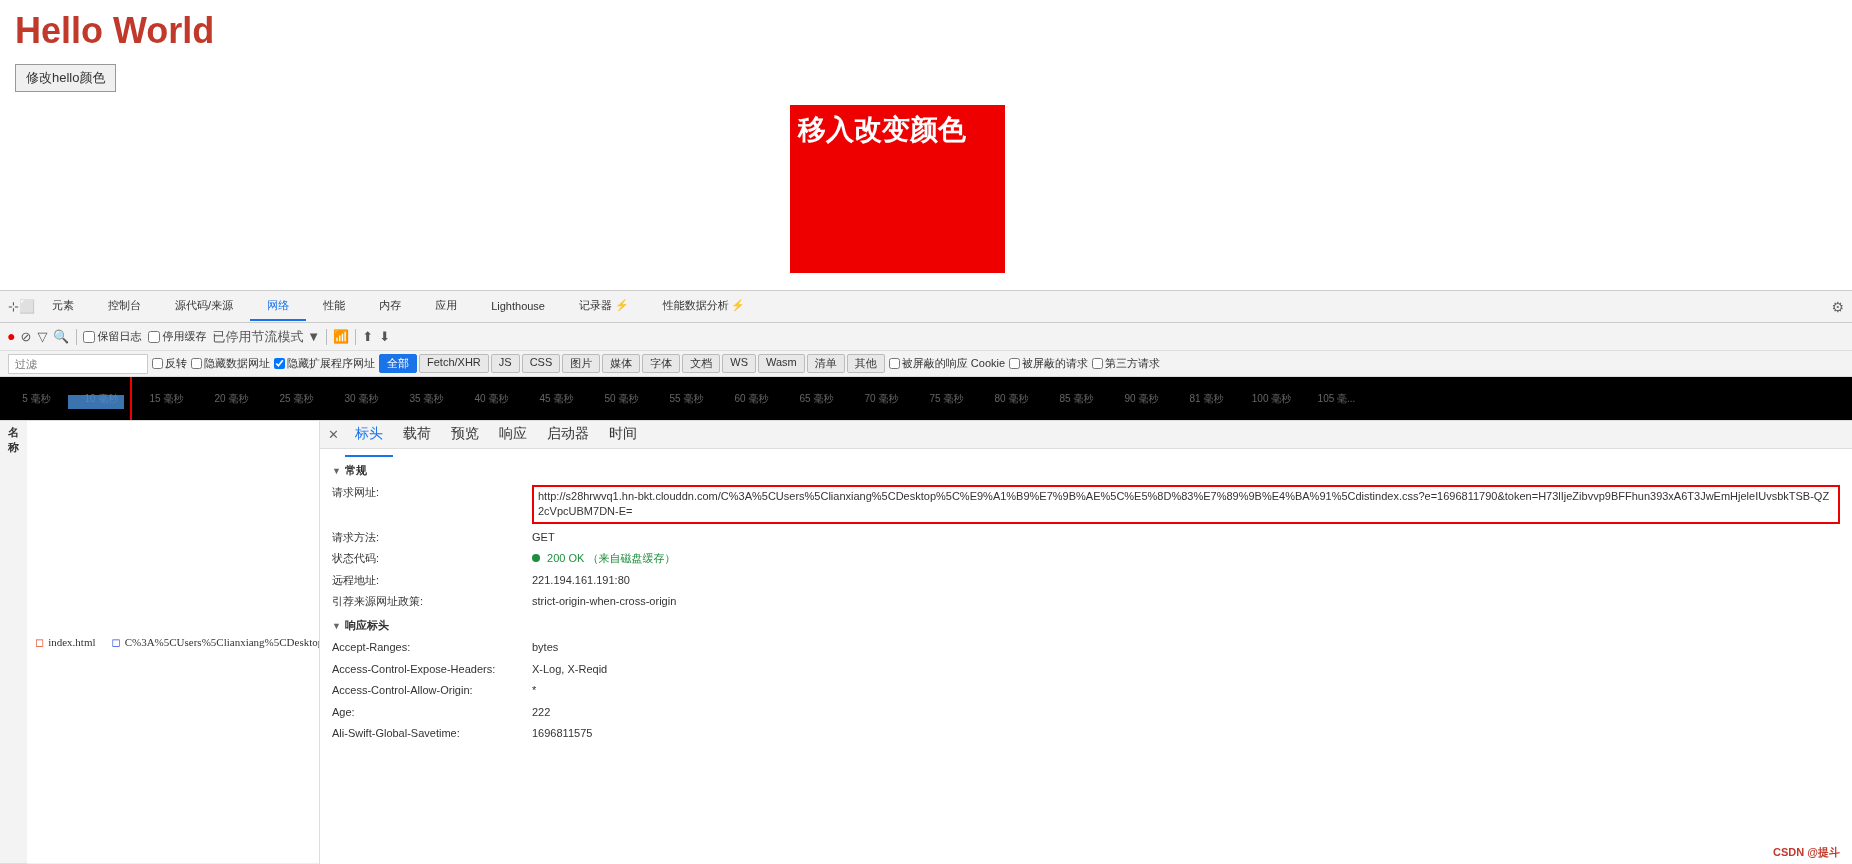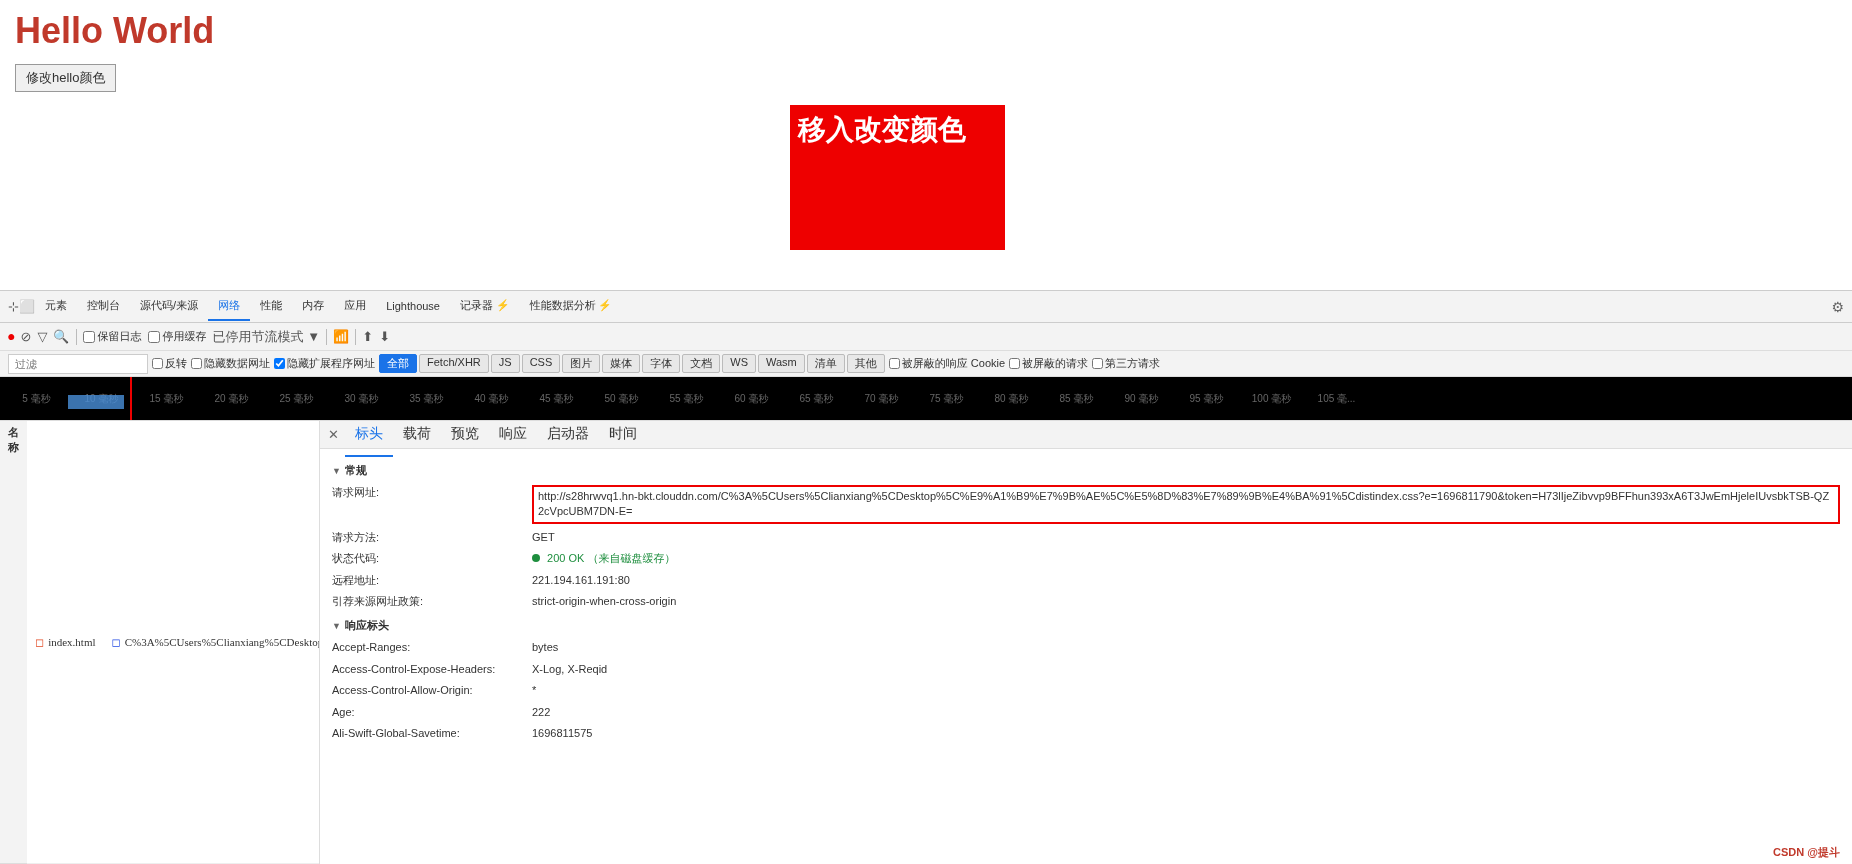--- a/index.html
+++ b/index.html
@@ -28,21 +28,21 @@
       font-size: 13px;
       cursor: pointer;
       color: #333;
     }
 
     #hover-box {
       position: absolute;
       top: 105px;
       left: 790px;
       width: 215px;
-      height: 145px;
+      height: 168px;
       background: #e00;
       display: flex;
       align-items: flex-start;
       justify-content: flex-start;
       padding: 8px;
     }
 
     #hover-box-text {
       color: #fff;
       font-size: 28px;
@@ -65,21 +65,21 @@
       display: flex;
       align-items: center;
       background: #f3f3f3;
       border-bottom: 1px solid #ccc;
       padding: 0 8px;
       height: 32px;
       gap: 0;
     }
 
     .devtools-tab {
-      padding: 6px 10px;
+      padding: 6px 17px;
       font-size: 11px;
       color: #333;
       cursor: pointer;
       white-space: nowrap;
       border-bottom: 2px solid transparent;
     }
 
     .devtools-tab.active {
       border-bottom: 2px solid #1a73e8;
       color: #1a73e8;
@@ -500,21 +500,21 @@
       <span class="timeline-label">45 毫秒</span>
       <span class="timeline-label">50 毫秒</span>
       <span class="timeline-label">55 毫秒</span>
       <span class="timeline-label">60 毫秒</span>
       <span class="timeline-label">65 毫秒</span>
       <span class="timeline-label">70 毫秒</span>
       <span class="timeline-label">75 毫秒</span>
       <span class="timeline-label">80 毫秒</span>
       <span class="timeline-label">85 毫秒</span>
       <span class="timeline-label">90 毫秒</span>
-      <span class="timeline-label">95 毫秒</span>
+      <span class="timeline-label">81 毫秒</span>
       <span class="timeline-label">100 毫秒</span>
       <span class="timeline-label">105 毫...</span>
     </div>
     <div class="timeline-bar"></div>
     <div class="timeline-redline"></div>
   </div>
 
   <div id="devtools-main">
 
     <div id="file-list">

